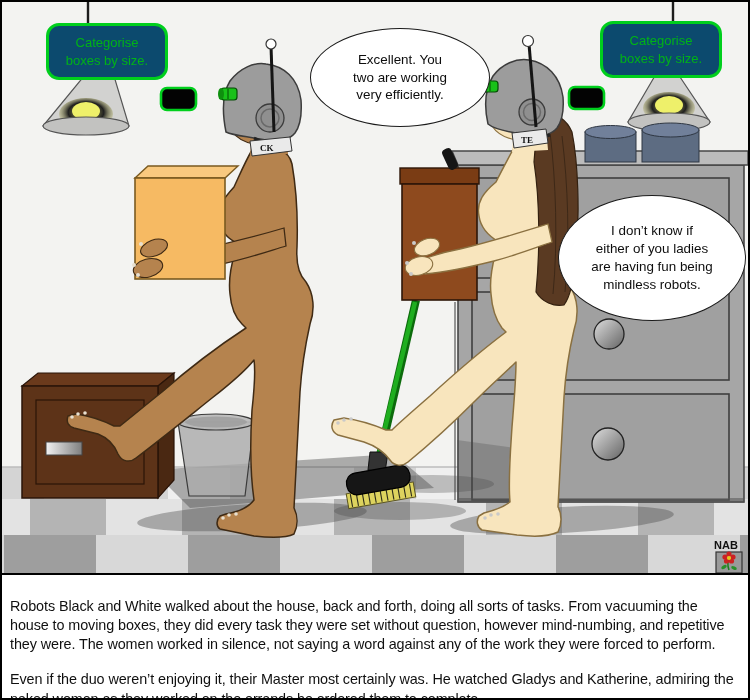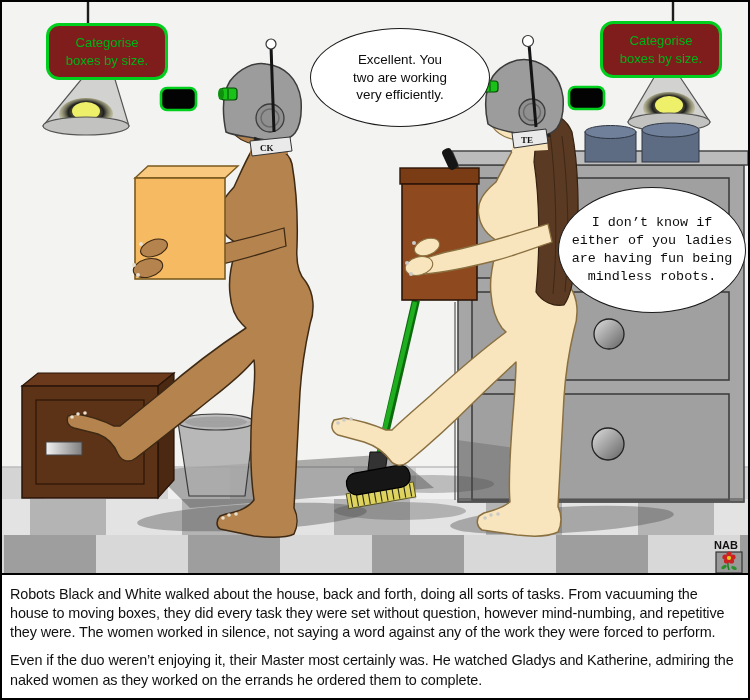--- a/index.html
+++ b/index.html
@@ -4,41 +4,41 @@
 <style>
   html,body{margin:0;padding:0;background:#fff;}
   .frame{
     width:750px;height:700px;box-sizing:border-box;border:2px solid #000;
     font-family:"Liberation Sans",sans-serif;position:relative;background:#f3f3f1;
     overflow:hidden;
   }
   .scene{position:relative;width:746px;height:571px;background:#f3f3f1;}
   .scene svg{position:absolute;left:0;top:0;}
   .sign{
-    position:absolute;background:#7f1d1d;border:3px solid #00cf1d;border-radius:13px;
+    position:absolute;background:#0c4a6e;border:3px solid #00cf1d;border-radius:13px;
     color:#00b317;font-size:13px;line-height:1.32;text-align:center;
     display:flex;align-items:center;justify-content:center;white-space:pre-line;
     box-sizing:border-box;
   }
   .sign.left{left:44px;top:21px;width:122px;height:57px;}
   .sign.right{left:598px;top:19px;width:122px;height:57px;}
   .bubble{
     position:absolute;background:#fff;border:1.6px solid #1a1a1a;border-radius:50%;
     display:flex;align-items:center;justify-content:center;text-align:center;
     white-space:pre-line;font-size:13.4px;line-height:1.33;color:#0d0d0d;
     box-sizing:border-box;
   }
   .bubble.top{left:308px;top:26px;width:180px;height:99px;}
-  .bubble.right{left:556px;top:185px;width:188px;height:126px;font-family:Liberation Mono, monospace;}
+  .bubble.right{left:556px;top:193px;width:188px;height:126px;}
   .bubble.left{left:12px;top:282px;width:162px;height:116px;}
   .caption{
     position:absolute;left:0;top:571px;width:746px;height:125px;box-sizing:border-box;
     background:#ffffff;border-top:2px solid #000;padding:6px 8px 4px 8px;color:#101010;
   }
-  .caption p{margin:4px 0 9px 0;font-size:14.4px;line-height:1.33;letter-spacing:-0.1px;}
+  .caption p{margin:16px 0 9px 0;font-size:14.4px;line-height:1.33;letter-spacing:-0.1px;}
 </style>
 </head>
 <body>
 
 <div class="frame">
   <div class="scene">
 
     <svg width="746" height="571" viewBox="0 0 746 571">
       <defs>
         <radialGradient id="glow" cx="50%" cy="45%" r="60%">

